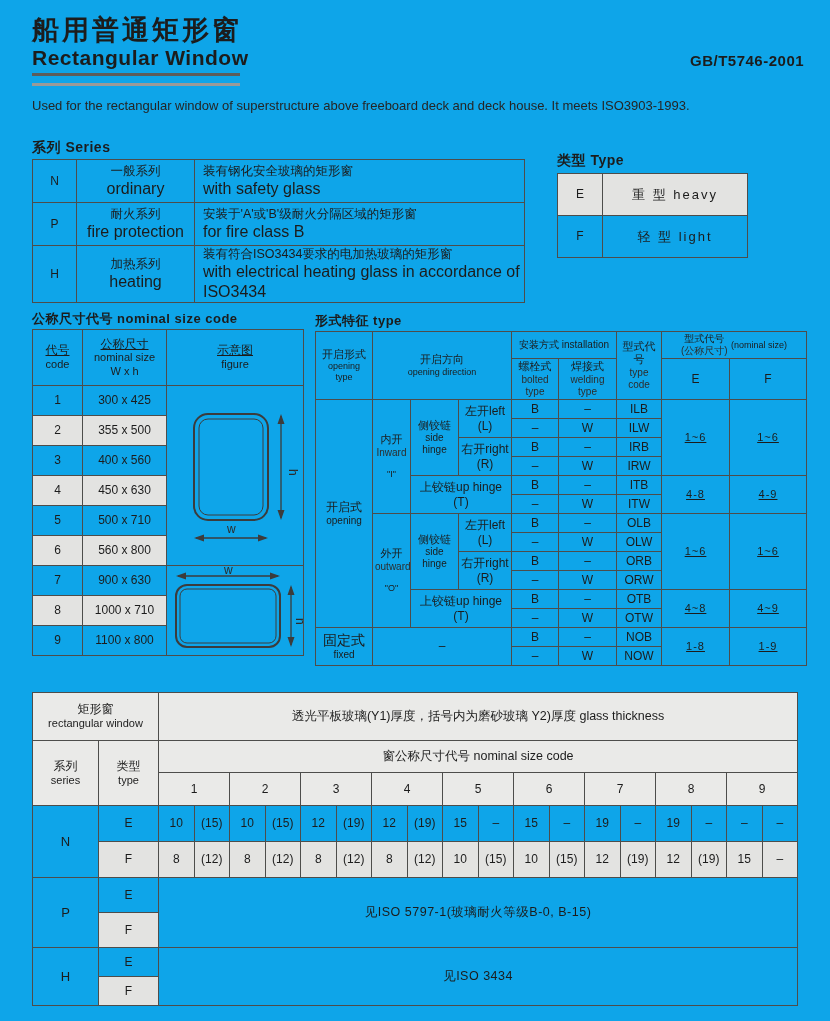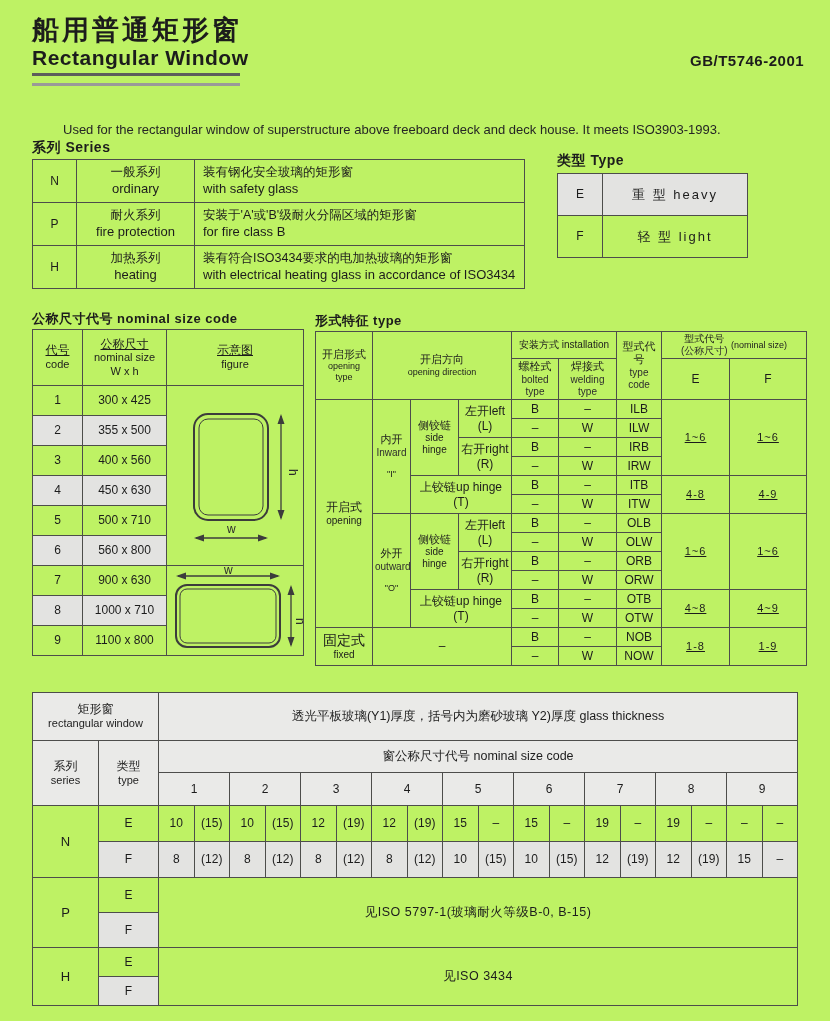--- a/index.html
+++ b/index.html
@@ -1,37 +1,37 @@
 <!DOCTYPE html>
 <html><head>
 <meta charset="utf-8">
 <style>
   html,body{margin:0;padding:0;}
   body{background:#d8d8d6;font-family:"Liberation Sans","DejaVu Sans",sans-serif;}
-  #page{position:relative;width:830px;height:1021px;background:#bef264;color:#1c1c1c;margin:0 auto;overflow:hidden;}
+  #page{position:relative;width:830px;height:1021px;background:#0ea5e9;color:#1c1c1c;margin:0 auto;overflow:hidden;}
   .abs{position:absolute;}
 
   
   .title-cn{font-size:27px;font-weight:bold;letter-spacing:3px;}
   .title-en{font-size:21px;font-weight:bold;letter-spacing:.5px;margin-top:1px;}
   .dbl-underline{width:208px;height:7px;border-top:3px solid #5d5d5b;border-bottom:3px solid #9a9a98;}
   .std-code{font-size:15px;font-weight:bold;letter-spacing:.5px;}
   .intro{font-size:13px;color:#252525;}
 
   .sec-label{font-weight:bold;font-size:14px;letter-spacing:.5px;}
   .sec-label.sm{font-size:13px;}
 
   table.doc{border-collapse:collapse;table-layout:fixed;background:transparent;}
   table.doc td{border:1px solid #4d4d4b;text-align:center;vertical-align:middle;
                font-size:12px;line-height:1.22;padding:1px 2px;box-sizing:border-box;overflow:hidden;}
   .shade{background:#e3e3e1;}
   .hdrshade{background:#eaeae8;}
   .left{text-align:left !important;padding-left:8px !important;}
   .cn{font-size:12.5px;}
-  .en{font-size:13px;}
+  .en{font-size:16px;}
   .code-letter{font-size:14px;}
 
   
   .series tr{height:43px;}
   .typetbl tr{height:42px;}
   .typetbl .tname{font-size:13px;letter-spacing:2px;}
 
   
   .size .hrow{height:56px;}
   .size .drow{height:29.5px;}
@@ -60,21 +60,21 @@
 </style>
 </head>
 <body>
 
 <div id="page">
 
   <div class="abs title-cn" style="left:32px;top:12px;">船用普通矩形窗</div>
   <div class="abs title-en" style="left:32px;top:45px;">Rectangular Window</div>
   <div class="abs dbl-underline" style="left:32px;top:73px;"></div>
   <div class="abs std-code" style="left:690px;top:52px;">GB/T5746-2001</div>
-  <div class="abs intro" style="left:32px;top:122px;margin-left:31px;">Used for the rectangular window of superstructure above freeboard deck and deck house. It meets ISO3903-1993.</div>
+  <div class="abs intro" style="left:32px;top:98px;">Used for the rectangular window of superstructure above freeboard deck and deck house. It meets ISO3903-1993.</div>
 
   <div class="abs sec-label" style="left:32px;top:139px;">系列 Series</div>
   <table class="doc series abs" style="left:32px;top:159px;width:492px;">
     <colgroup>
         <col style="width:44px">
         <col style="width:118px">
         <col style="width:330px">
       </colgroup>
     <tbody>
         <tr>

